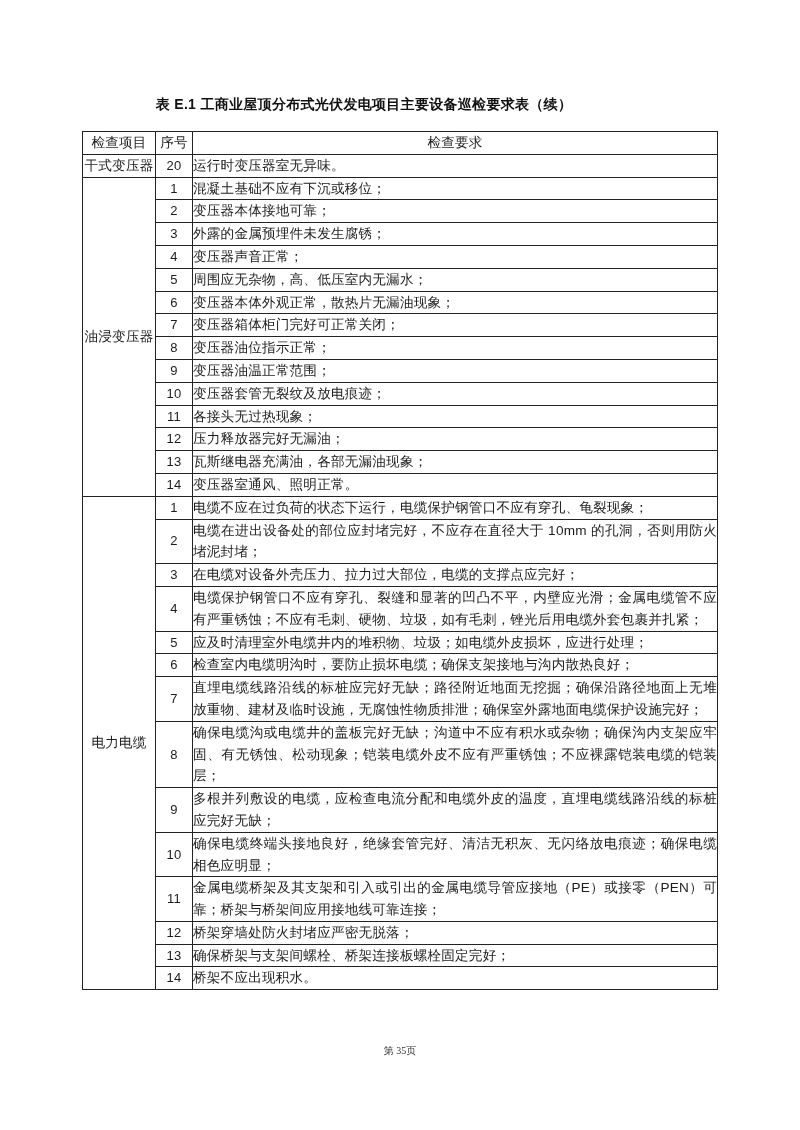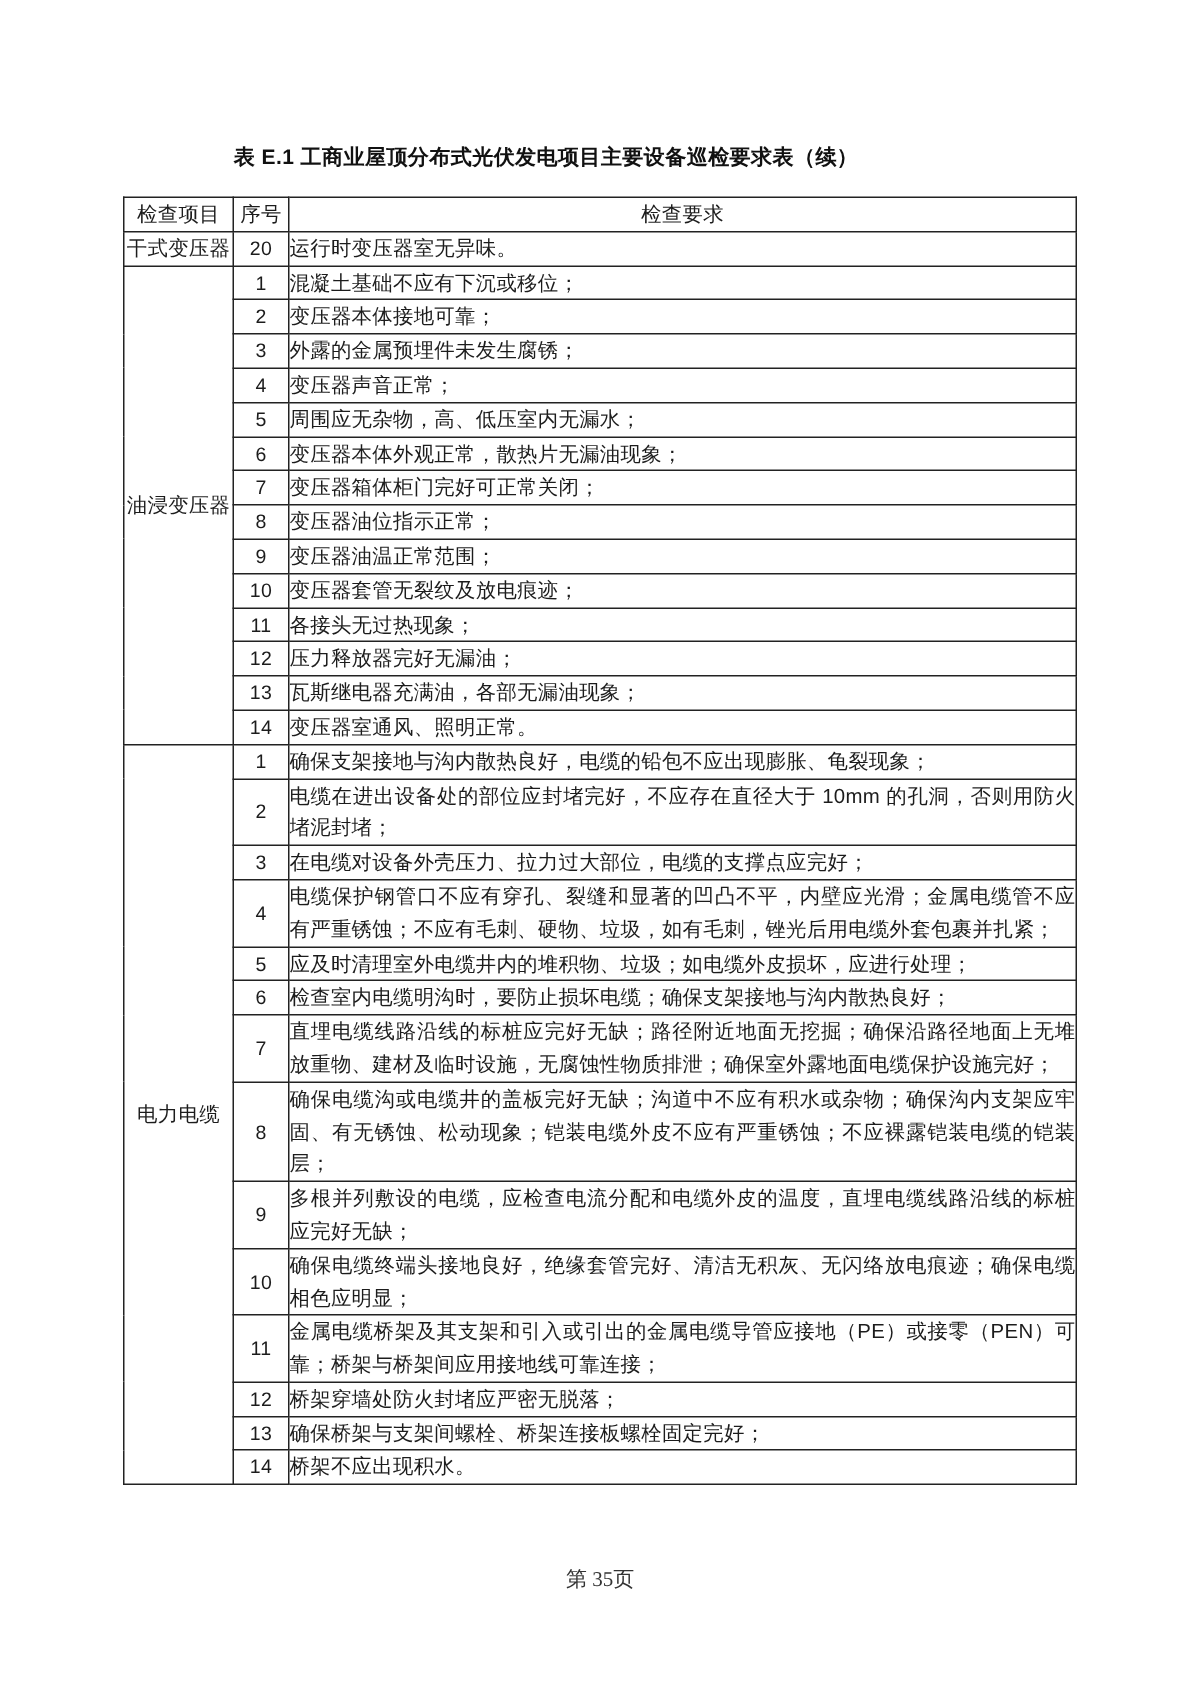--- a/index.html
+++ b/index.html
@@ -57,21 +57,21 @@
     text-align:justify;
     padding:0 6px 0 4px;
     word-break:break-all;
     margin-left:24px;
   }
   .page-footer{
     position:absolute;
     top:1044px;left:0;width:800px;
     text-align:center;
     font-family:"Liberation Serif","DejaVu Serif",serif;
-    font-size:14px;
+    font-size:10px;
     color:#333;
   }
 </style>
 </head>
 <body>
 
 <div class="doc-title">表 E.1 工商业屋顶分布式光伏发电项目主要设备巡检要求表（续）</div>
 
 <table class="inspection">
   <colgroup>
@@ -145,21 +145,21 @@
         <td class="no-cell">13</td>
         <td class="req-cell">瓦斯继电器充满油，各部无漏油现象；</td>
       </tr>
       <tr>
         <td class="no-cell">14</td>
         <td class="req-cell">变压器室通风、照明正常。</td>
       </tr>
       <tr>
         <td class="item-cell" rowspan="14">电力电缆</td>
         <td class="no-cell">1</td>
-        <td class="req-cell">确保支架接地与沟内散热良好，电缆的铅包不应出现膨胀、龟裂现象；</td>
+        <td class="req-cell">电缆不应在过负荷的状态下运行，电缆保护钢管口不应有穿孔、龟裂现象；</td>
       </tr>
       <tr>
         <td class="no-cell">2</td>
         <td class="req-cell">电缆在进出设备处的部位应封堵完好，不应存在直径大于 10mm 的孔洞，否则用防火堵泥封堵；</td>
       </tr>
       <tr>
         <td class="no-cell">3</td>
         <td class="req-cell">在电缆对设备外壳压力、拉力过大部位，电缆的支撑点应完好；</td>
       </tr>
       <tr>

